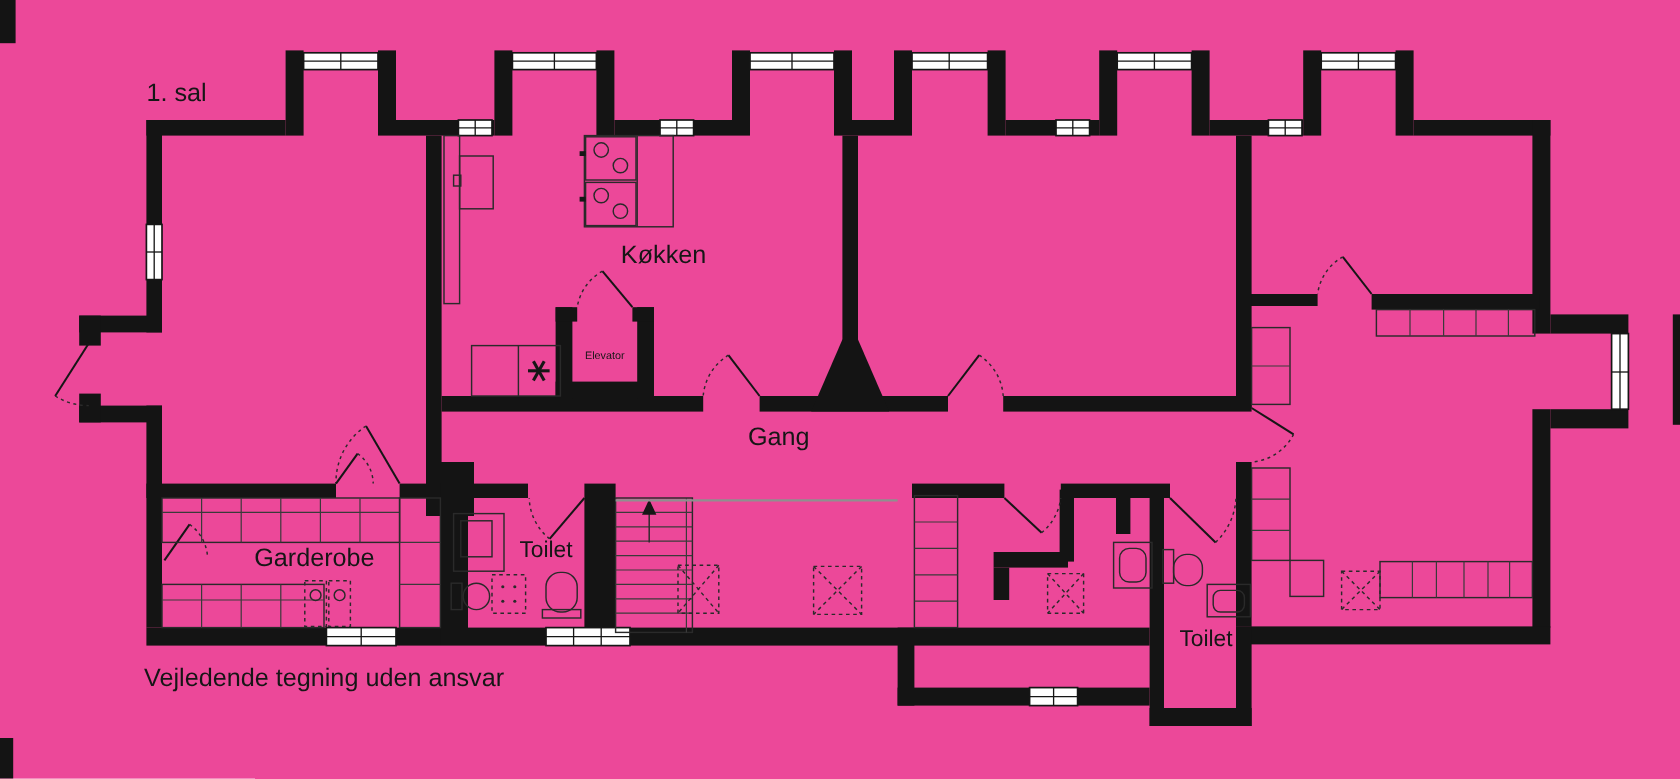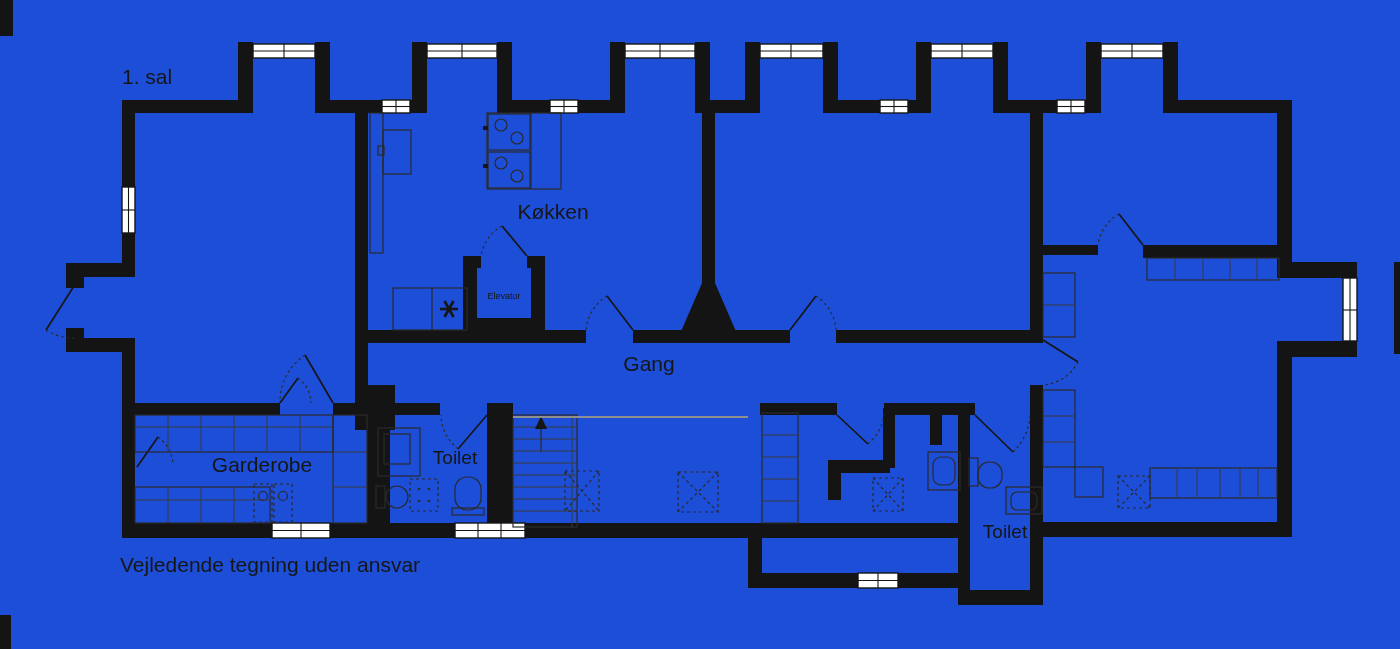--- a/index.html
+++ b/index.html
@@ -1,16 +1,16 @@
 <!DOCTYPE html>
 <html><head>
 <meta charset="utf-8">
 <style>
   html,body{margin:0;padding:0;background:#ffffff;}
-  .plan{position:relative;width:1400px;height:649px;background:#1d4ed8;overflow:hidden;}
+  .plan{position:relative;width:1400px;height:649px;background:#ec4899;overflow:hidden;}
   svg{display:block;}
   svg text{font-family:"Liberation Sans",sans-serif;fill:#161616;}
   .w{fill:#141414;}
   .win{fill:#ffffff;stroke:#161616;stroke-width:1.4;}
   .thin{stroke:#161616;stroke-width:1.1;fill:none;}
   .fx{stroke:#2a2a2a;stroke-width:1.2;fill:none;}
   .fxl{stroke:#3a3a3a;stroke-width:1;fill:none;}
   .dash{stroke:#2a2a2a;stroke-width:1.2;fill:none;stroke-dasharray:3 3;}
   .leaf{stroke:#161616;stroke-width:1.7;fill:none;}
   .arc{stroke:#2a2a2a;stroke-width:1.2;fill:none;stroke-dasharray:2.5 3;}

